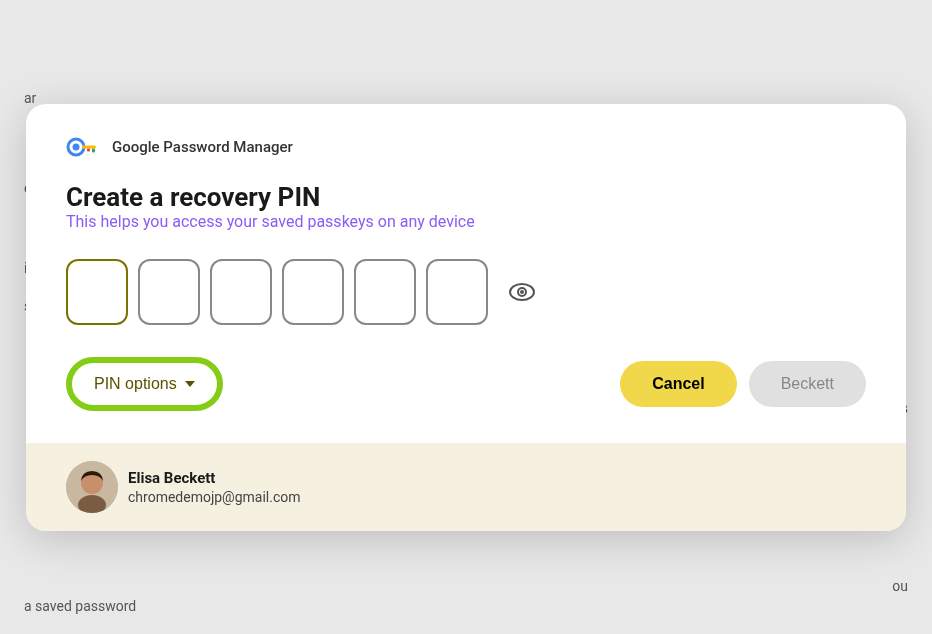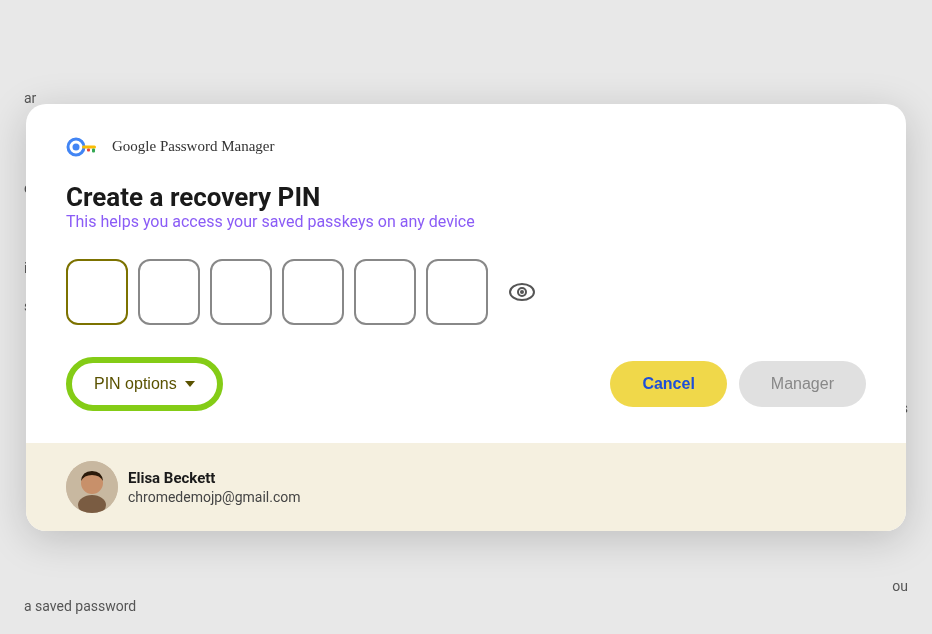--- a/index.html
+++ b/index.html
@@ -50,21 +50,20 @@
     .dialog-body {
       padding: 32px 40px 32px 40px;
     }
 
     
     .dialog-header {
       display: flex;
       align-items: center;
       gap: 10px;
       margin-bottom: 24px;
-      font-family: Liberation Serif, serif;
     }
 
     .dialog-title-main {
       font-size: 26px;
       font-weight: 700;
       color: #1a1a1a;
       margin-bottom: 0;
     }
 
     .dialog-subtitle {
@@ -143,21 +142,21 @@
       display: flex;
       gap: 12px;
       align-items: center;
     }
 
     .btn-cancel {
       padding: 14px 32px;
       border-radius: 50px;
       border: none;
       background: #f0d84a;
-      color: #1d4ed8;
+      color: #000000;
       font-size: 16px;
       font-weight: 700;
       cursor: pointer;
     }
 
     .btn-confirm {
       padding: 14px 32px;
       border-radius: 50px;
       border: none;
       background: #e0e0e0;
@@ -266,21 +265,21 @@
         </button>
       </div>
 
       <div class="buttons-row">
         <button class="btn-pin-options">
           <span>PIN options</span>
           <span class="chevron"></span>
         </button>
         <div class="btn-group-right">
           <button class="btn-cancel">Cancel</button>
-          <button class="btn-confirm" disabled="">Manager</button>
+          <button class="btn-confirm" disabled="">Beckett</button>
         </div>
       </div>
 
     </div>
 
     <div class="dialog-footer">
       <div class="avatar">
 
         <svg width="52" height="52" viewBox="0 0 52 52">
           <circle cx="26" cy="26" r="26" fill="#c8b8a0"></circle>

